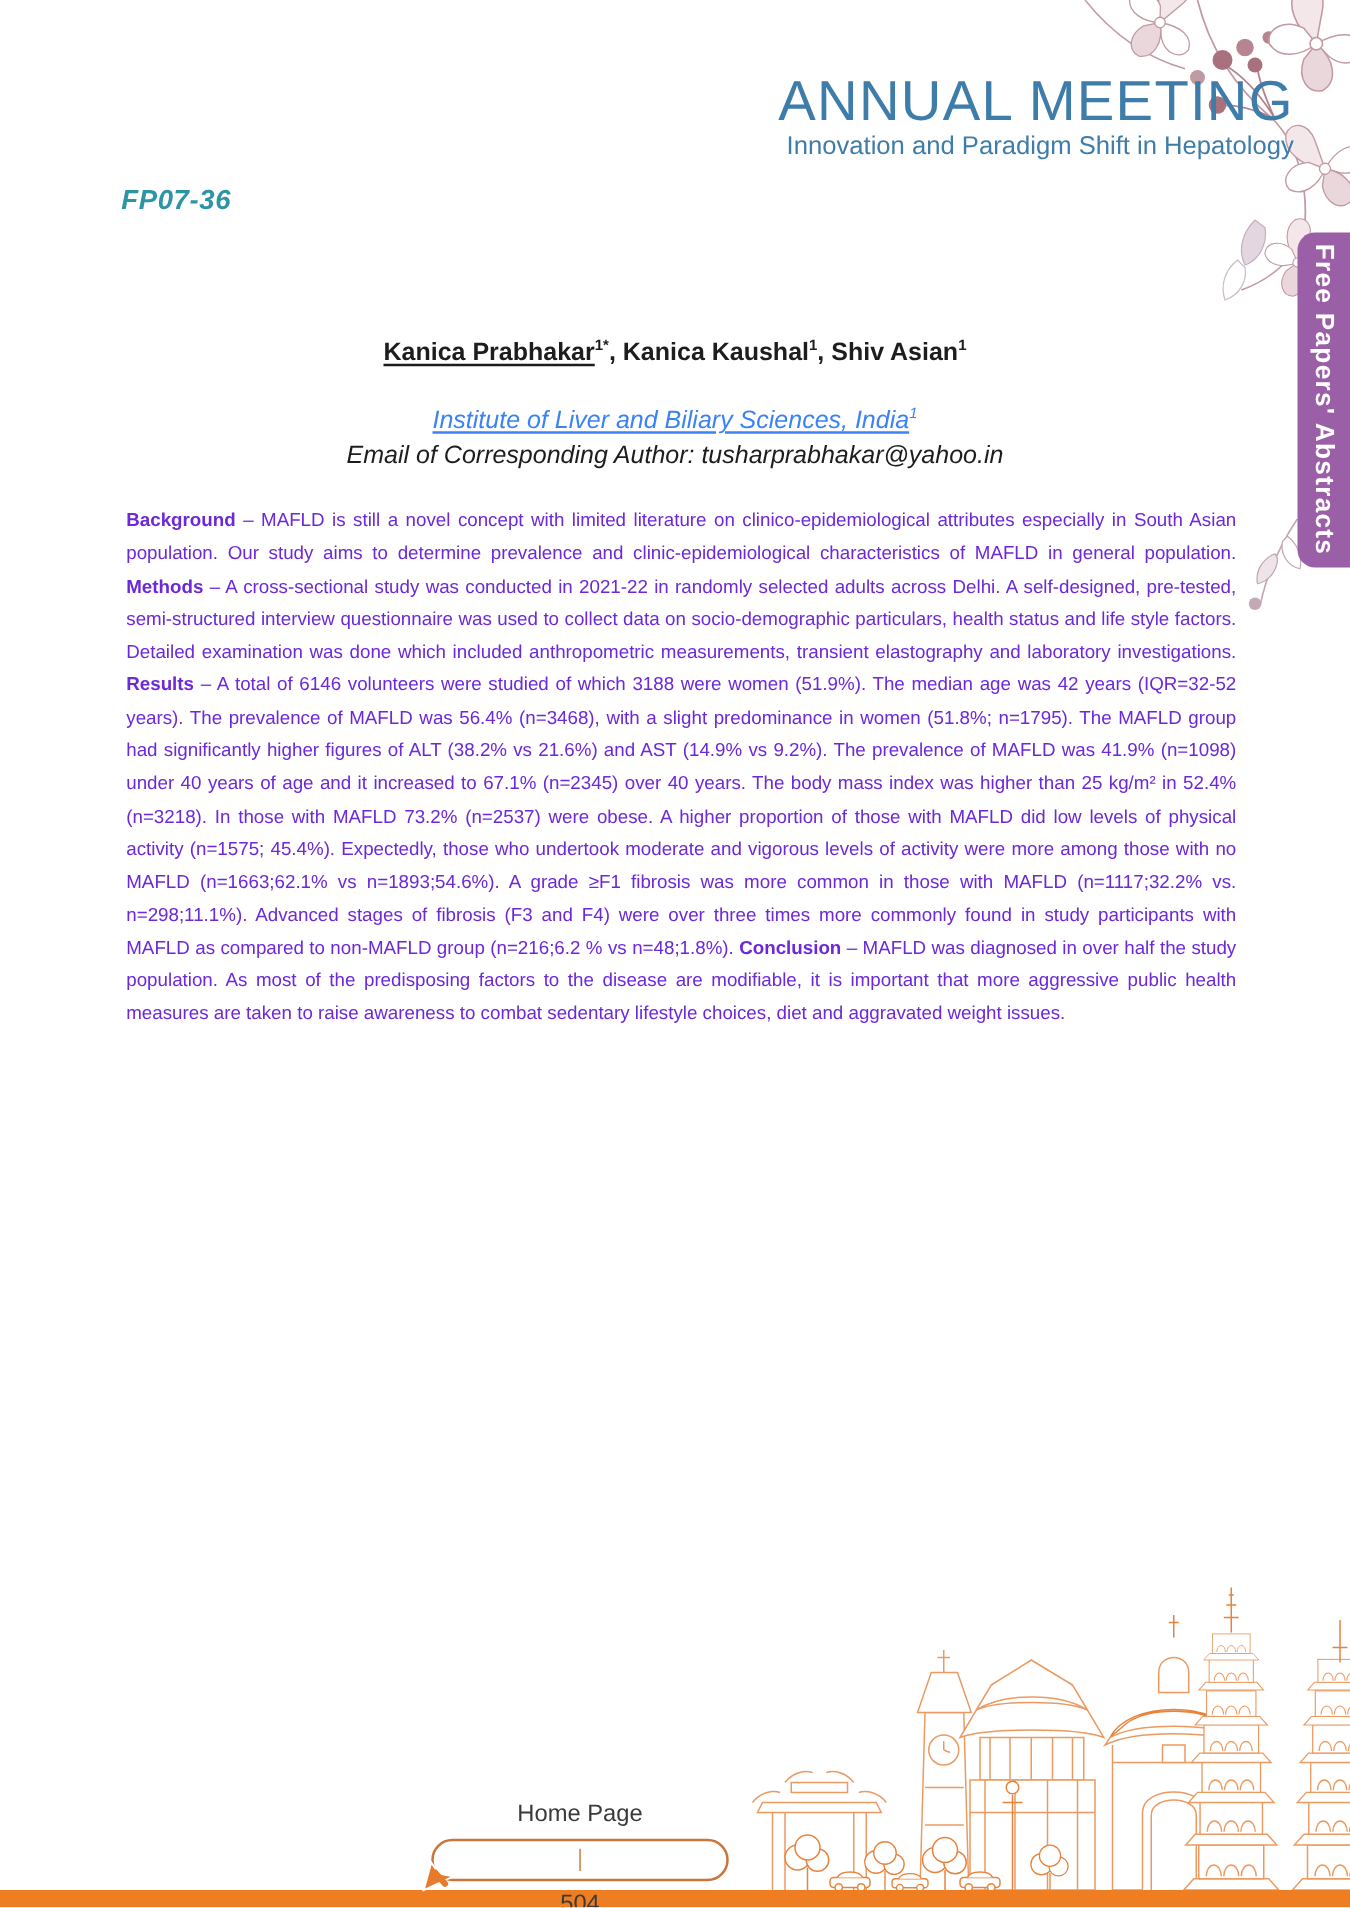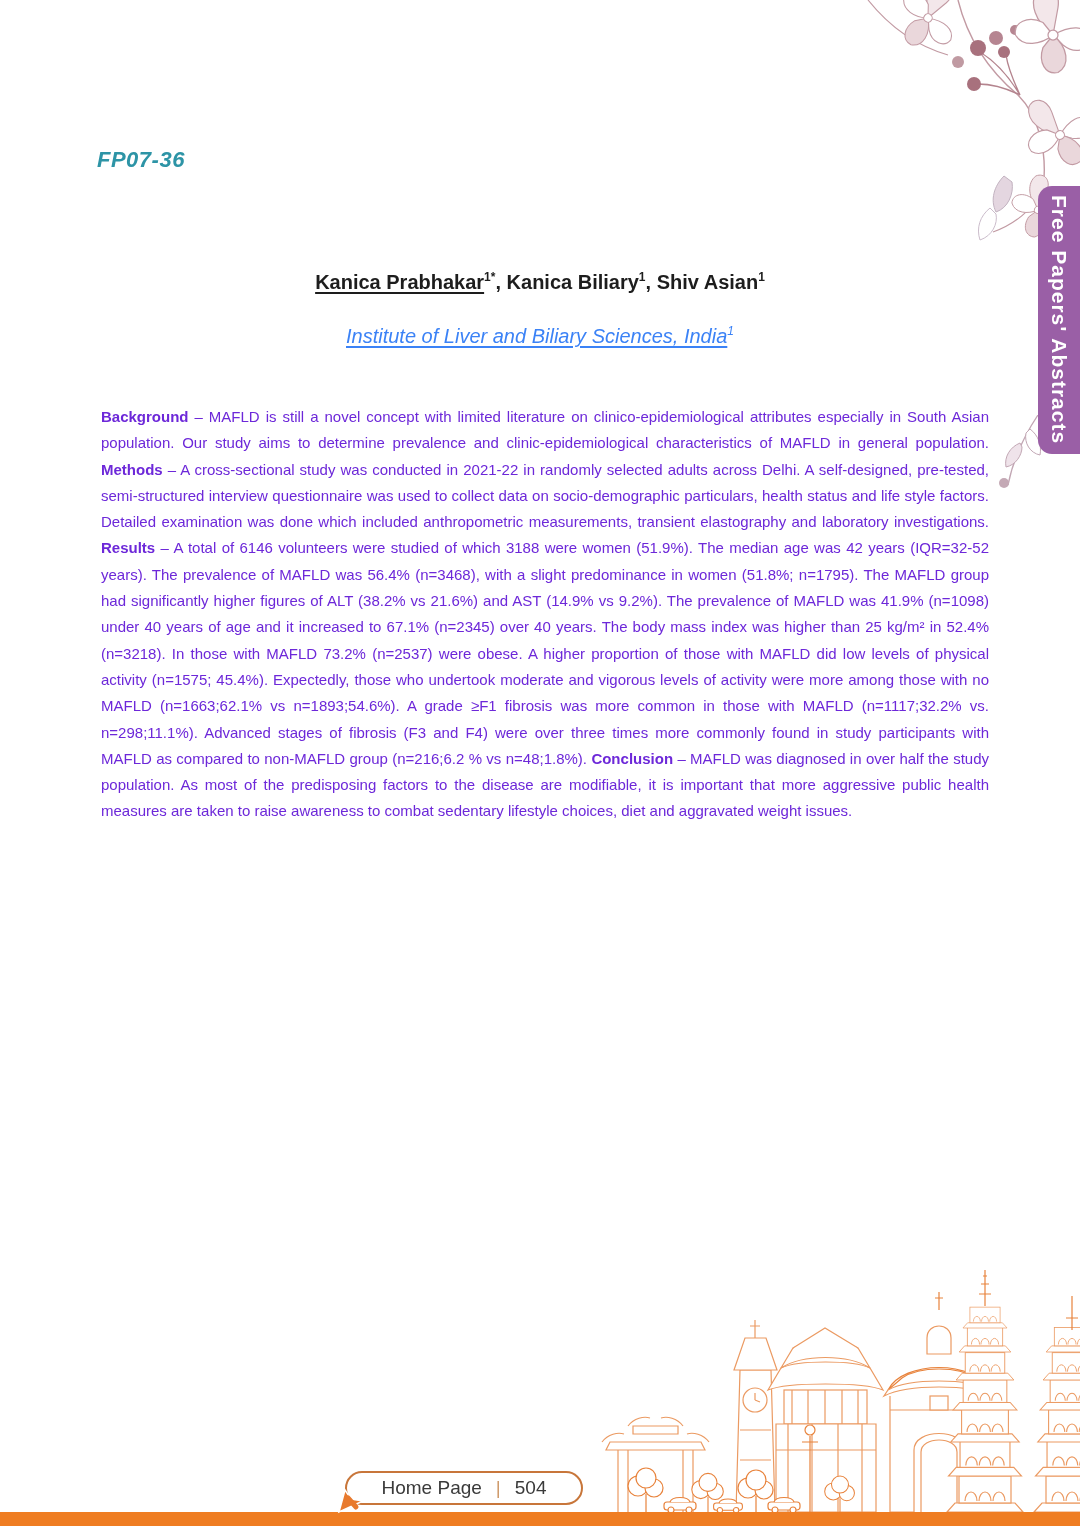--- a/index.html
+++ b/index.html
@@ -75,21 +75,21 @@
   .bottom-bar{
     position:absolute; left:0; bottom:0; width:100%; height:14px;
     background:#ef7d22; z-index:2;
   }
   
   .home-btn{
     position:absolute; left:345px; top:1471px; width:238px; height:34px;
     box-sizing:border-box;
     border:2px solid #c8763a; border-radius:18px; background:#ffffff;
     display:flex; align-items:center; justify-content:center; gap:14px;
-    font-size:19px; color:#3a3a3a; z-index:3; cursor:pointer;
+    font-size:19px; color:#3a3a3a; z-index:3; cursor:pointer;flex-direction:column;
   }
   .home-btn .divider{color:#cf9a6a; font-weight:400;}
   .cursor-icon{
     position:absolute; left:-14px; top:9px; width:34px; height:34px;
   }
 </style>
 </head>
 <body>
 
 <div class="page">
@@ -126,29 +126,34 @@
     <path d="M182,208 C172,216 168,228 172,240 C184,236 190,224 188,214 Z" stroke="#cbbccb" fill="#ffffff"></path>
   </svg>
 
   <svg class="floral-sprig" viewBox="0 0 56 78" fill="none">
     <path d="M48,0 C36,18 24,40 18,70" stroke="#c2a7b4" stroke-width="1.3"></path>
     <path d="M30,28 C20,32 14,42 16,52 C26,50 32,40 32,32 Z" stroke="#c2a7b4" fill="#efe3ea"></path>
     <path d="M40,14 C48,20 52,30 50,40 C40,38 34,28 36,18 Z" stroke="#c2a7b4" fill="#ffffff"></path>
     <circle cx="14" cy="68" r="5" fill="#c4a9b5"></circle>
   </svg>
 
+  <div class="header">
+    <div class="event-title">ANNUAL MEETING</div>
+    <div class="event-subtitle">Innovation and Paradigm Shift in Hepatology</div>
+  </div>
 
   <div class="side-tab">
     <span>Free Papers' Abstracts</span>
   </div>
 
   <div class="paper-id">FP07-36</div>
 
-  <div class="authors"><span data-u="" style="font-weight: 700; text-decoration: underline;">Kanica Prabhakar</span><sup style="font-weight: 700;">1*</sup><span style="font-weight: 700;">, Kanica Biliary</span><sup style="font-weight: 700;">1</sup><span style="font-weight: 700;">, Shiv Asian</span><sup style="font-weight: 700;">1</sup></div>
+  <div class="authors"><span data-u="" style="font-weight: 700; text-decoration: underline;">Kanica Prabhakar</span><sup style="font-weight: 700;">1*</sup><span style="font-weight: 700;">, Kanica Kaushal</span><sup style="font-weight: 700;">1</sup><span style="font-weight: 700;">, Shiv Asian</span><sup style="font-weight: 700;">1</sup></div>
   <div class="affiliation"><span data-u="" style="text-decoration: underline;">Institute of Liver and Biliary Sciences, India</span><sup>1</sup></div>
+  <div class="email">Email of Corresponding Author: tusharprabhakar@yahoo.in</div>
 
   <p class="abstract"><span style="font-weight: 700;">Background</span><span> – MAFLD is still a novel concept with limited literature on clinico-epidemiological attributes especially in South Asian population. Our study aims to determine prevalence and clinic-epidemiological characteristics of MAFLD in general population. </span><span style="font-weight: 700;">Methods</span><span> – A cross-sectional study was conducted in 2021-22 in randomly selected adults across Delhi. A self-designed, pre-tested, semi-structured interview questionnaire was used to collect data on socio-demographic particulars, health status and life style factors. Detailed examination was done which included anthropometric measurements, transient elastography and laboratory investigations. </span><span style="font-weight: 700;">Results</span><span> – A total of 6146 volunteers were studied of which 3188 were women (51.9%). The median age was 42 years (IQR=32-52 years). The prevalence of MAFLD was 56.4% (n=3468), with a slight predominance in women (51.8%; n=1795). The MAFLD group had significantly higher figures of ALT (38.2% vs 21.6%) and AST (14.9% vs 9.2%). The prevalence of MAFLD was 41.9% (n=1098) under 40 years of age and it increased to 67.1% (n=2345) over 40 years. The body mass index was higher than 25 kg/m² in 52.4% (n=3218). In those with MAFLD 73.2% (n=2537) were obese. A higher proportion of those with MAFLD did low levels of physical activity (n=1575; 45.4%). Expectedly, those who undertook moderate and vigorous levels of activity were more among those with no MAFLD (n=1663;62.1% vs n=1893;54.6%). A grade ≥F1 fibrosis was more common in those with MAFLD (n=1117;32.2% vs. n=298;11.1%). Advanced stages of fibrosis (F3 and F4) were over three times more commonly found in study participants with MAFLD as compared to non-MAFLD group (n=216;6.2 % vs n=48;1.8%). </span><span style="font-weight: 700;">Conclusion</span><span> – MAFLD was diagnosed in over half the study population. As most of the predisposing factors to the disease are modifiable, it is important that more aggressive public health measures are taken to raise awareness to combat sedentary lifestyle choices, diet and aggravated weight issues.</span></p>
 
   <svg class="cityscape" viewBox="0 0 492 264" fill="none" stroke="#eb9a62" stroke-width="1.2">
     <defs>
       <g id="ptier">
         <path d="M-38,0 L38,0 L30,-9 L-30,-9 Z" fill="#ffffff"></path>
         <rect x="-26" y="-36" width="52" height="27" fill="#ffffff"></rect>
         <path d="M-20,-11 a6,9 0 0 1 12,0 M-6,-11 a6,9 0 0 1 12,0 M8,-11 a6,9 0 0 1 12,0" fill="none"></path>
       </g>

